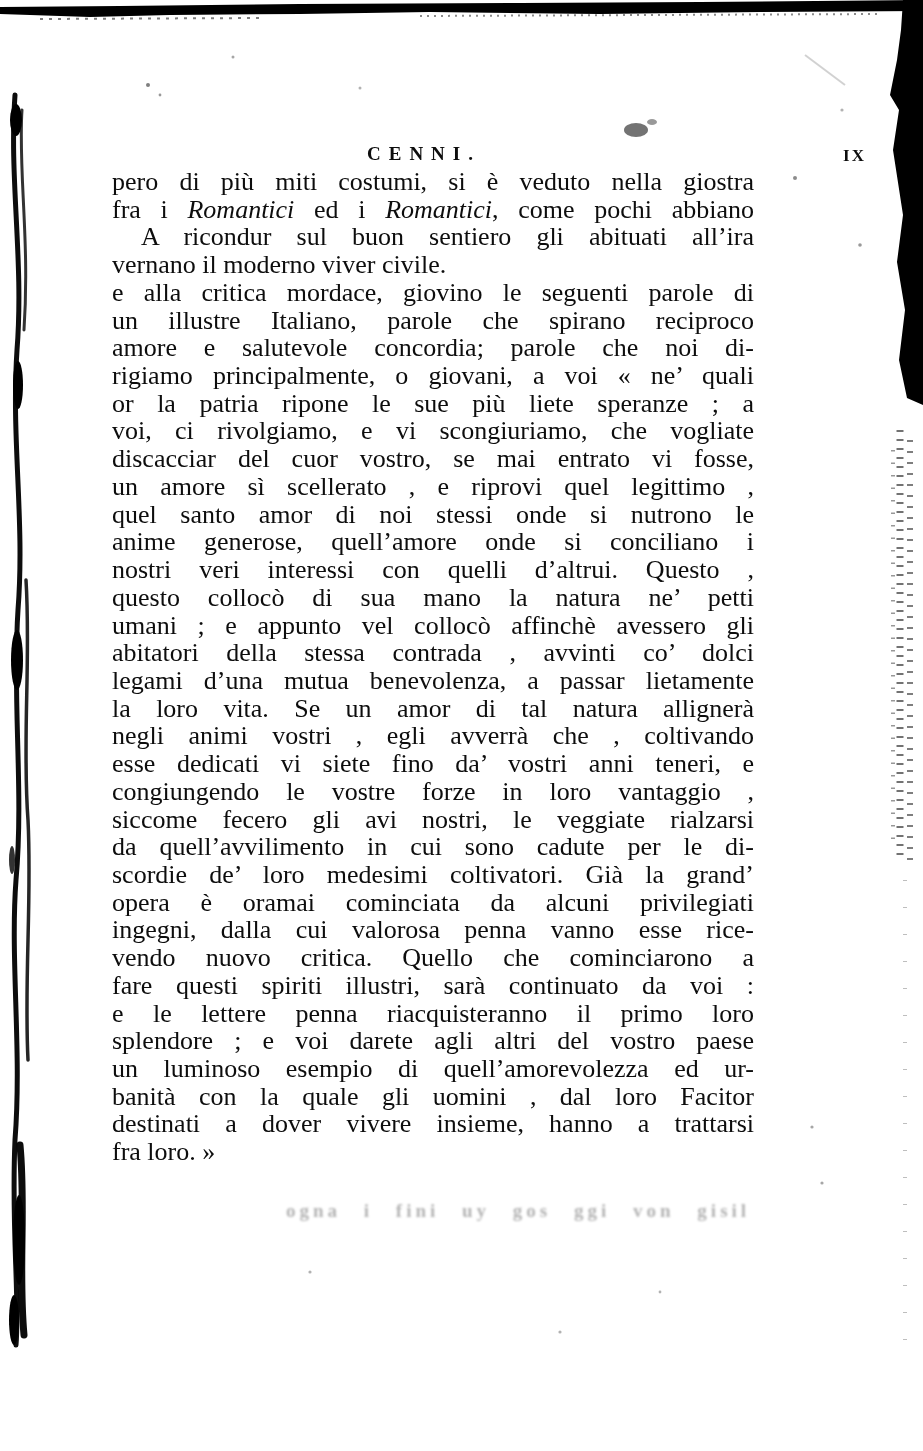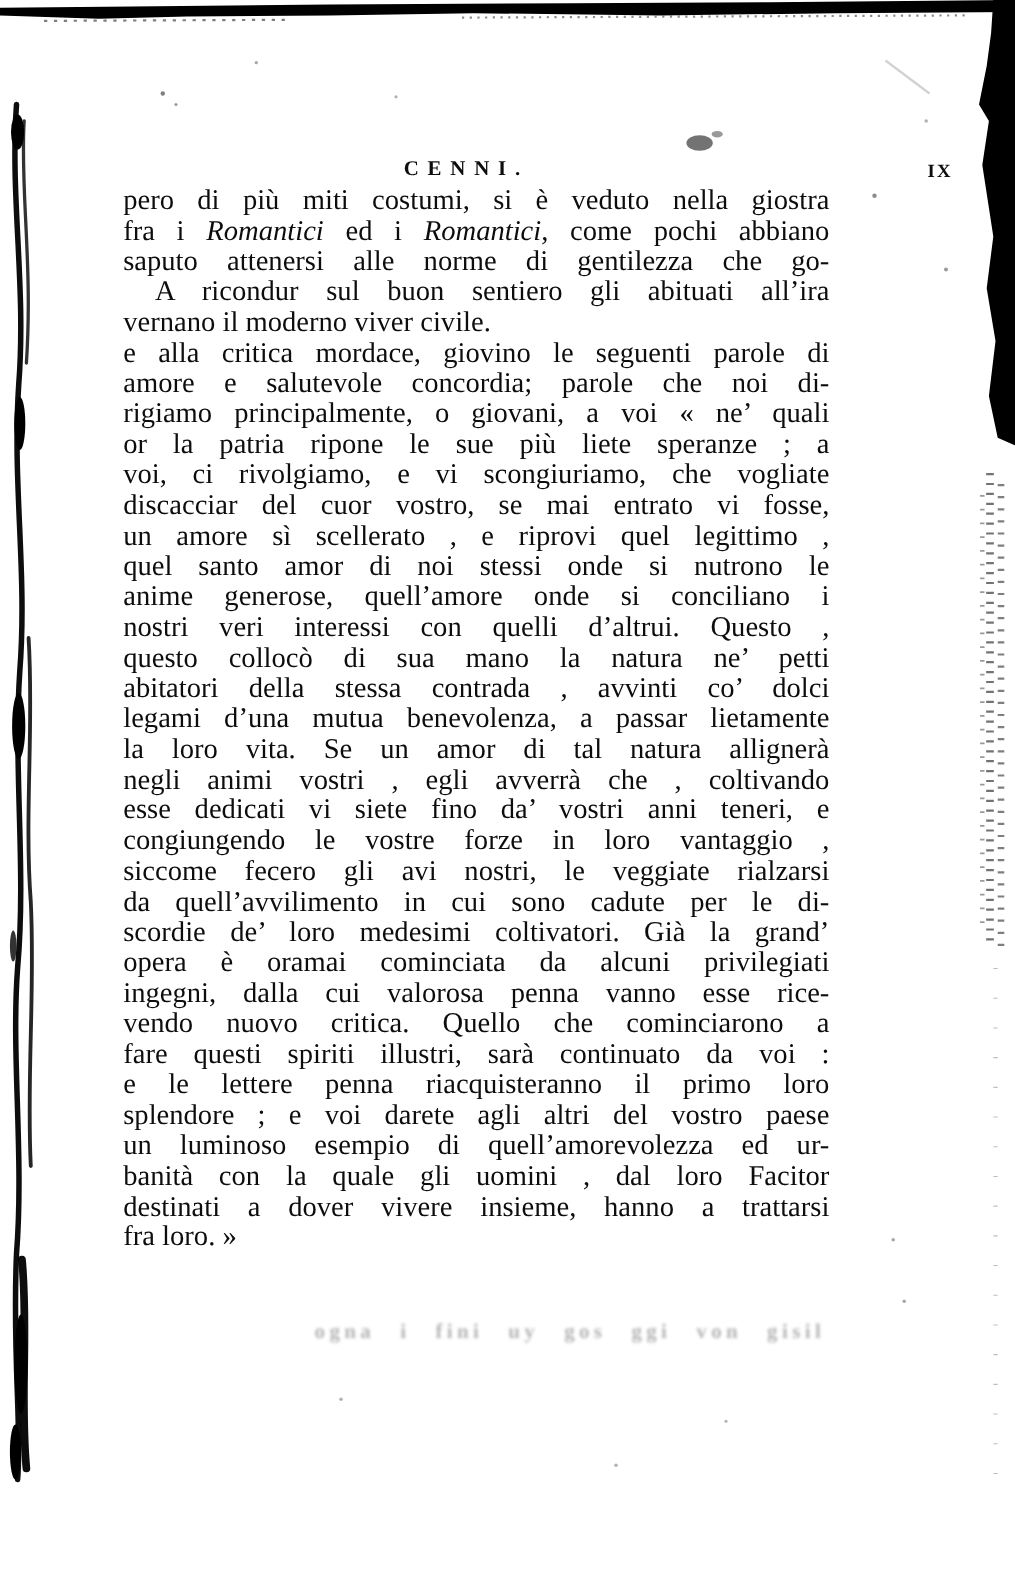--- a/index.html
+++ b/index.html
@@ -98,34 +98,35 @@
   </svg>
 
   <div class="running-header">
     <div class="header-title">CENNI.</div>
     <div class="page-number">IX</div>
   </div>
 
   <div class="text-block">
       <div class="line just"><span>pero di più miti costumi, si è veduto nella giostra</span></div>
       <div class="line just"><span>fra i </span><i>Romantici</i><span> ed i </span><i>Romantici</i><span>, come pochi abbiano</span></div>
-      <div class="line just"><span>saputo attenersi alle norme di gentilezza che go-</span></div>
       <div class="line just ind"><span>A ricondur sul buon sentiero gli abituati all’ira</span></div>
       <div class="line"><span>vernano il moderno viver civile.</span></div>
       <div class="line just"><span>e alla critica mordace, giovino le seguenti parole di</span></div>
+      <div class="line just"><span>un illustre Italiano, parole che spirano reciproco</span></div>
       <div class="line just"><span>amore e salutevole concordia; parole che noi di-</span></div>
       <div class="line just"><span>rigiamo principalmente, o giovani, a voi « ne’ quali</span></div>
       <div class="line just"><span>or la patria ripone le sue più liete speranze ; a</span></div>
       <div class="line just"><span>voi, ci rivolgiamo, e vi scongiuriamo, che vogliate</span></div>
       <div class="line just"><span>discacciar del cuor vostro, se mai entrato vi fosse,</span></div>
       <div class="line just"><span>un amore sì scellerato , e riprovi quel legittimo ,</span></div>
       <div class="line just"><span>quel santo amor di noi stessi onde si nutrono le</span></div>
       <div class="line just"><span>anime generose, quell’amore onde si conciliano i</span></div>
       <div class="line just"><span>nostri veri interessi con quelli d’altrui. Questo ,</span></div>
       <div class="line just"><span>questo collocò di sua mano la natura ne’ petti</span></div>
+      <div class="line just"><span>umani ; e appunto vel collocò affinchè avessero gli</span></div>
       <div class="line just"><span>abitatori della stessa contrada , avvinti co’ dolci</span></div>
       <div class="line just"><span>legami d’una mutua benevolenza, a passar lietamente</span></div>
       <div class="line just"><span>la loro vita. Se un amor di tal natura allignerà</span></div>
       <div class="line just"><span>negli animi vostri , egli avverrà che , coltivando</span></div>
       <div class="line just"><span>esse dedicati vi siete fino da’ vostri anni teneri, e</span></div>
       <div class="line just"><span>congiungendo le vostre forze in loro vantaggio ,</span></div>
       <div class="line just"><span>siccome fecero gli avi nostri, le veggiate rialzarsi</span></div>
       <div class="line just"><span>da quell’avvilimento in cui sono cadute per le di-</span></div>
       <div class="line just"><span>scordie de’ loro medesimi coltivatori. Già la grand’</span></div>
       <div class="line just"><span>opera è oramai cominciata da alcuni privilegiati</span></div>

